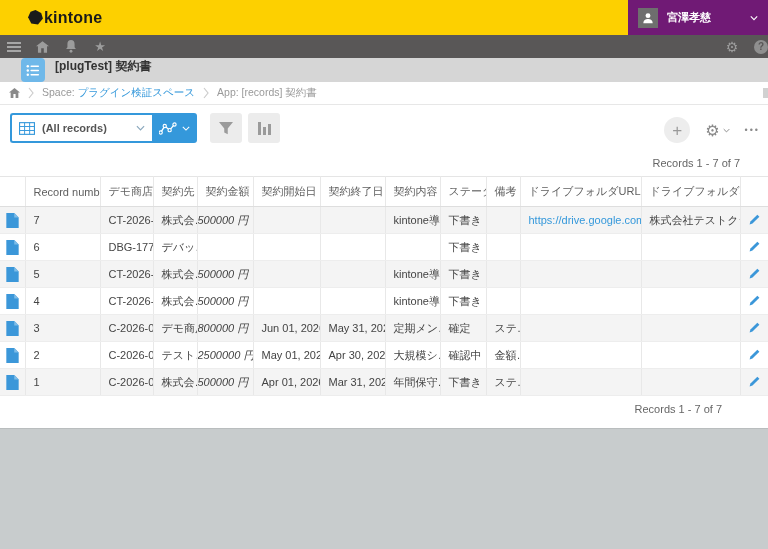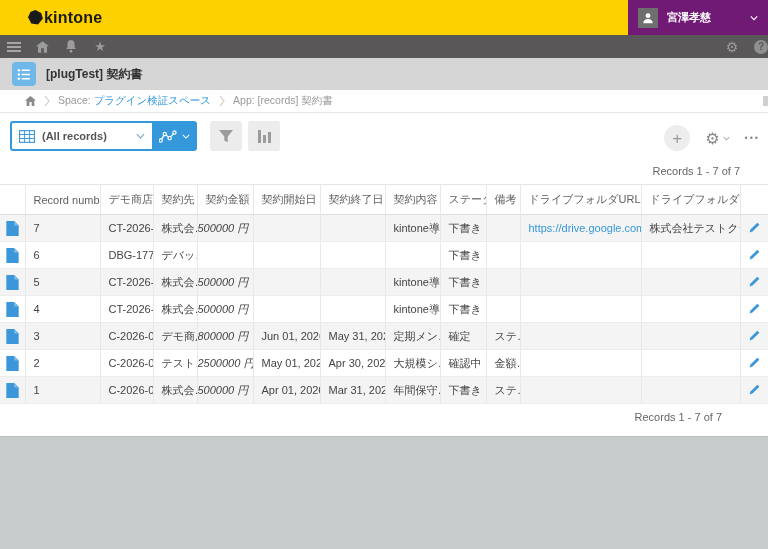--- a/index.html
+++ b/index.html
@@ -27,27 +27,27 @@
   .gear-glyph { font-size:14px; line-height:14px; }
   .help-circle { width:14px; height:14px; border-radius:50%; background:#8f8f8f; color:#595757;
     font-size:10px; font-weight:bold; display:flex; align-items:center; justify-content:center; cursor:pointer; }
   .searchbox { width:140px; height:23px; background:#fff; display:flex; align-items:center; }
   .searchbox input { border:0; outline:none; flex:1; font-size:11px; color:#444; padding-left:8px; min-width:0;
     font-family:"Liberation Sans","DejaVu Sans",sans-serif; }
   .searchbox input::placeholder { color:#9a9a9a; }
   .search-ic { flex:0 0 auto; margin-right:7px; cursor:pointer; display:flex; }
 
   
-  .app-header { height:32px; background:#d6d6d6; display:flex; align-items:center; padding-left:12px; gap:10px; flex:0 0 auto; }
+  .app-header { height:24px; background:#d6d6d6; display:flex; padding-left:21px; gap:10px; flex:0 0 auto; }
   .app-icon { width:24px; height:24px; border-radius:4px; background:#6fb8e9; display:flex; align-items:center; justify-content:center; cursor:pointer; }
   .app-title { font-size:12px; font-weight:bold; color:#333; }
 
   
   .breadcrumb { height:23px; background:#fff; border-bottom:1px solid #e7e7e7; display:flex; align-items:center;
-    padding-left:24px; font-size:10.5px; color:#999; gap:8px; flex:0 0 auto; position:relative; }
+    padding-left:8px; font-size:10.5px; color:#999; gap:8px; flex:0 0 auto; position:relative; }
   .bc-link { color:#3498db; cursor:pointer; text-decoration:none; }
   .bc-sep { color:#ccc; display:flex; }
   .bc-overflow { position:absolute; right:-2px; top:6px; width:7px; height:10px; background:#bdbdbd; opacity:0.7; }
 
   
   .content { background:#fff; flex:0 0 auto; position:relative; padding-top:8px; }
   .toolbar { display:flex; align-items:center; margin-left:10px; height:30px; }
   .view-compound { display:flex; height:30px; }
   .view-select { width:142px; height:30px; border:2px solid #3498db; border-right:0; border-radius:3px 0 0 3px;
     background:#fff; display:flex; align-items:center; padding:0 7px; gap:7px; cursor:pointer;font-weight:bold; }

